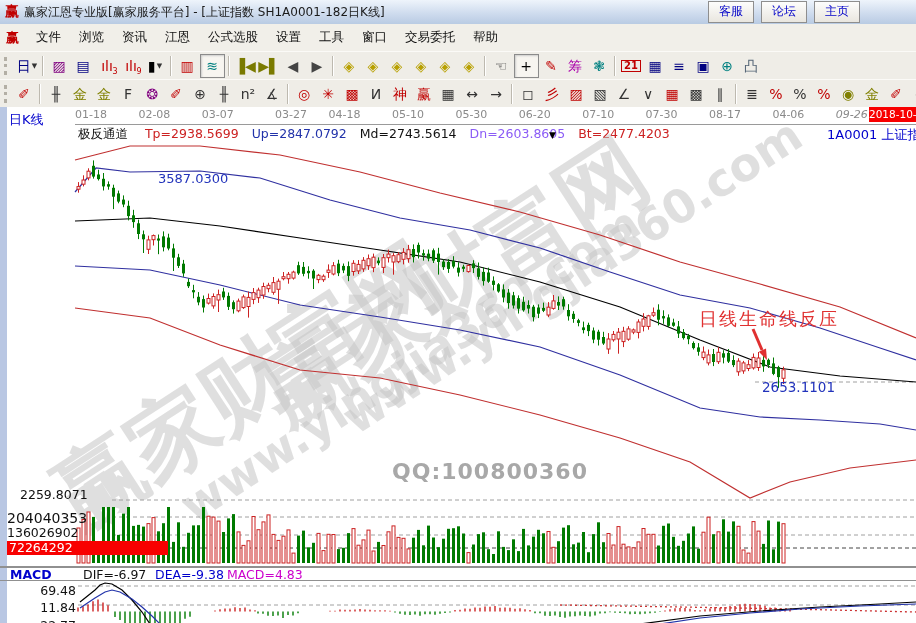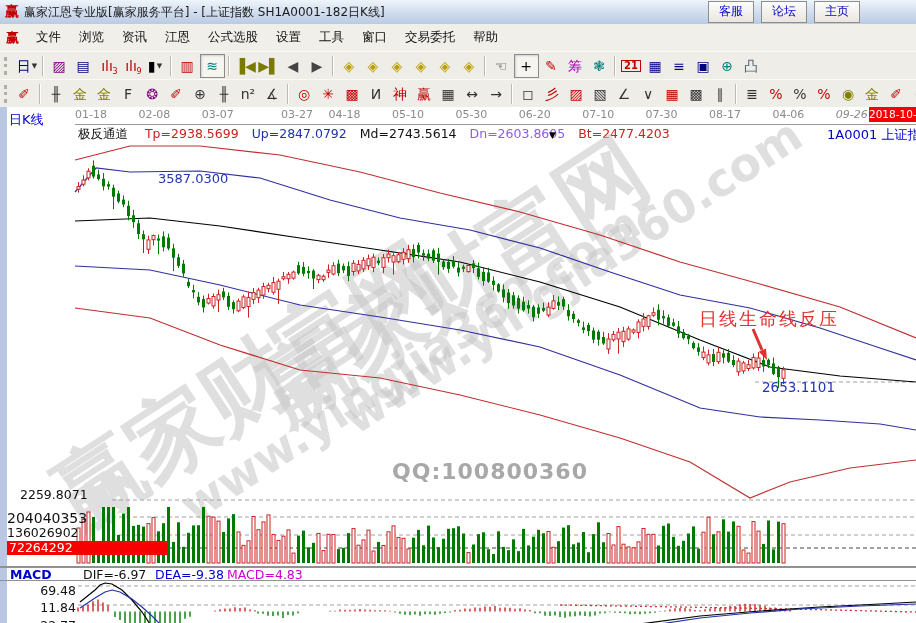--- a/index.html
+++ b/index.html
@@ -337,21 +337,21 @@
       </span>
     </div>
 
   <div id="chart">
     <div id="left-strip"></div>
 
     <div id="dates">
         <span class="date-label" style="left: 75px;">01-18</span>
         <span class="date-label" style="left: 138.4px;">02-08</span>
         <span class="date-label" style="left: 201.8px;">03-07</span>
-        <span class="date-label" style="left: 281px;">03-27</span>
+        <span class="date-label" style="left: 275px;">03-27</span>
         <span class="date-label" style="left: 328.6px;">04-18</span>
         <span class="date-label" style="left: 392px;">05-10</span>
         <span class="date-label" style="left: 455.4px;">05-30</span>
         <span class="date-label" style="left: 518.8px;">06-20</span>
         <span class="date-label" style="left: 582.2px;">07-10</span>
         <span class="date-label" style="left: 645.6px;">07-30</span>
         <span class="date-label" style="left: 709px;">08-17</span>
         <span class="date-label" style="left: 772.4px;">04-06</span>
         <span class="date-label" style="left: 835.8px; font-style: italic;">09-26</span>
       </div>

